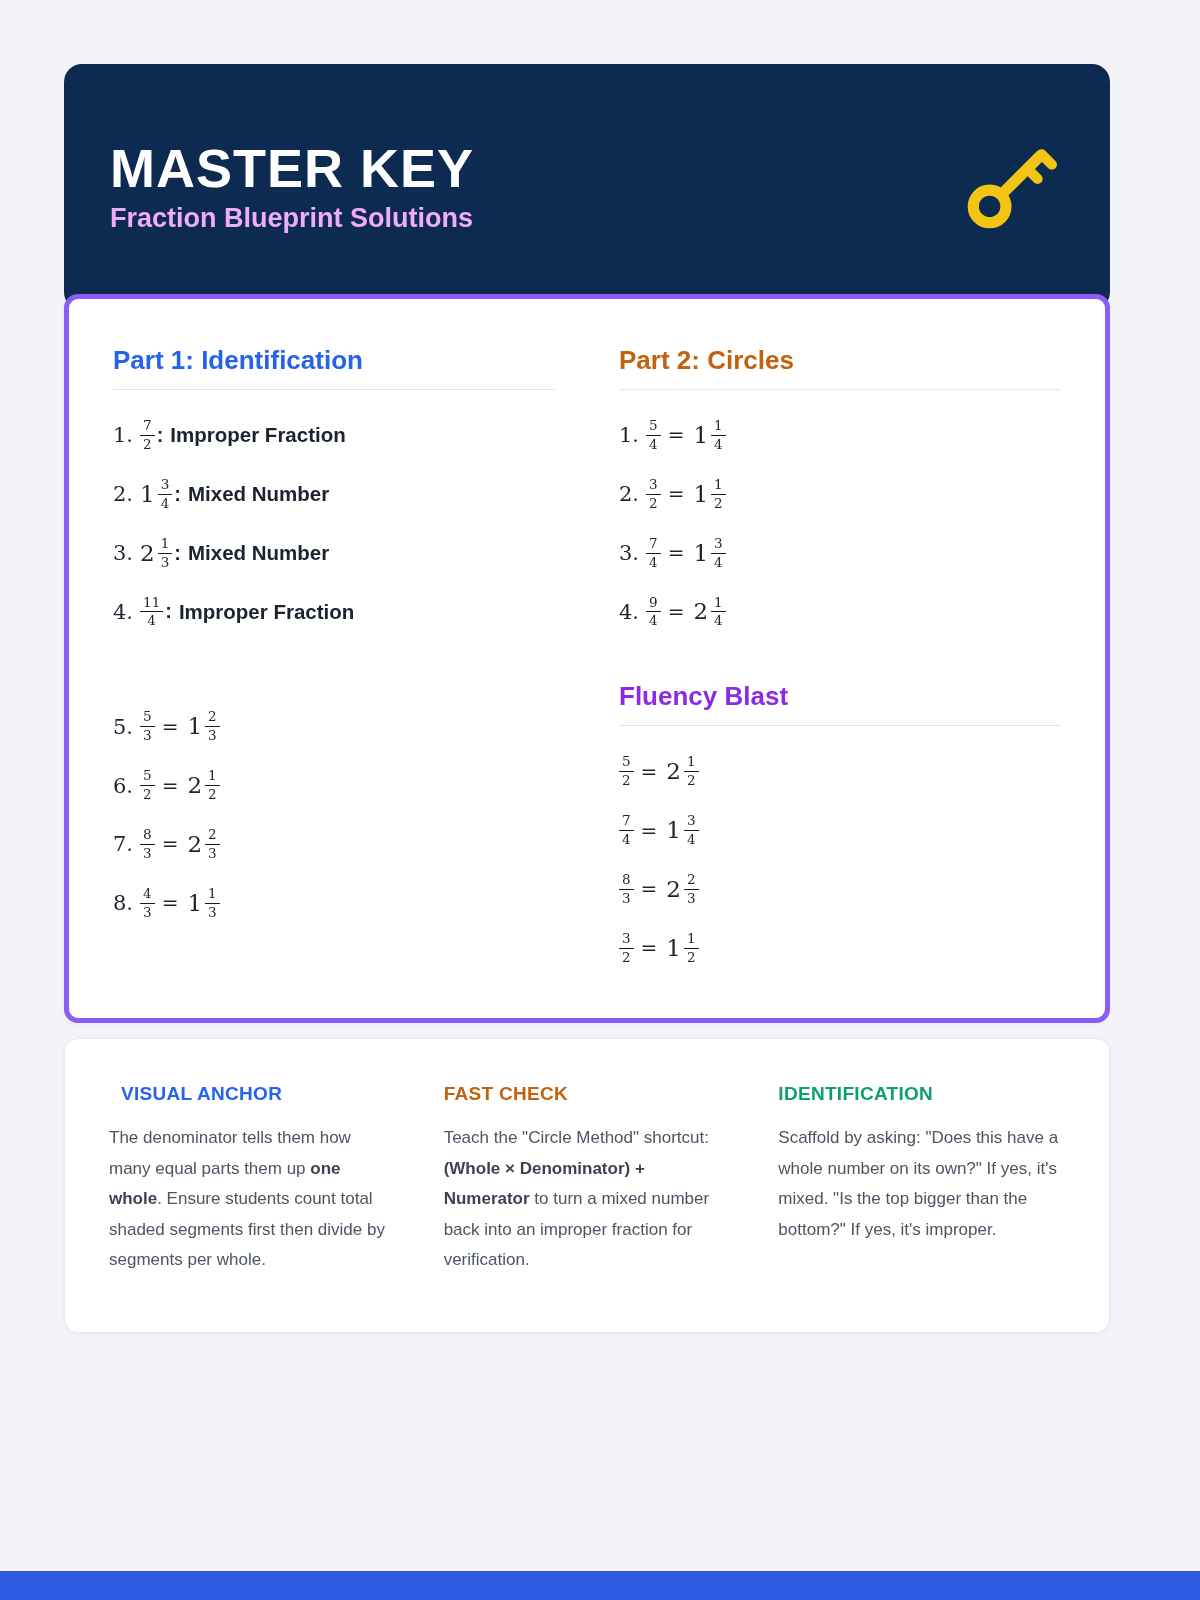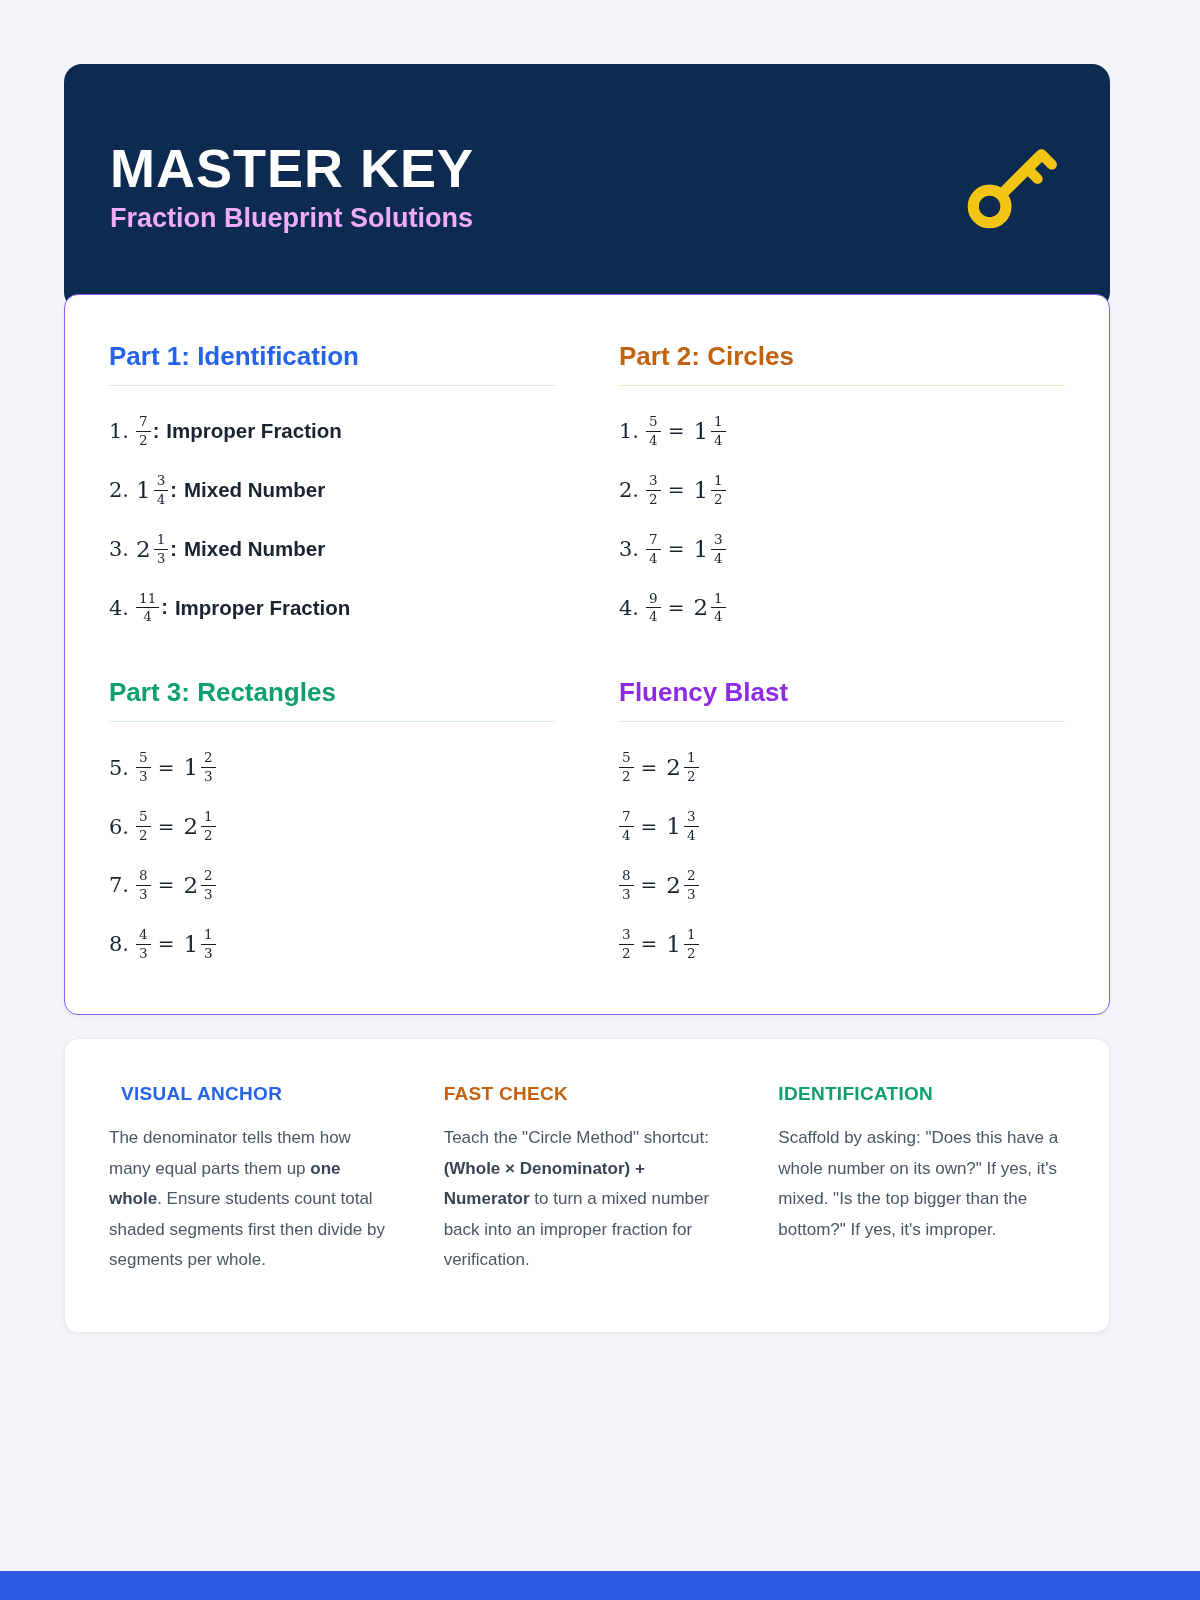--- a/index.html
+++ b/index.html
@@ -29,21 +29,21 @@
   .header-subtitle {
     font-size: 27px; font-weight: 700;
     color: #f0abfc;
   }
 
   
   .answers-card {
     position: absolute; left: 64px; top: 294px;
     width: 1046px;
     background: #ffffff;
-    border: 1px solid #8b5cf6;
+    border: 5px solid #8b5cf6;
     border-radius: 14px;
     box-shadow: 0 1px 4px rgba(16,42,76,0.05);
     padding: 46px 44px 52px 44px;
   }
   .answers-grid {
     display: grid;
     grid-template-columns: 1fr 1fr;
     column-gap: 64px;
     row-gap: 52px;
   }
@@ -265,21 +265,20 @@
                 <span class="whole">2</span>
                 <span class="frac">
                   <span class="num">1</span>
                   <span class="den">4</span>
                 </span>
               </span>
             </div>
           </div>
         </div>
         <div class="answer-section">
-          <h2 class="section-title" style="color: rgb(15, 158, 110); border-bottom-color: rgb(213, 236, 223);">Part 3: Rectangles</h2>
           <div class="answer-list">
             <div class="answer-item">
               <span class="item-n">5.</span>
               <span class="mixed">
                 <span class="frac">
                   <span class="num">5</span>
                   <span class="den">3</span>
                 </span>
               </span>
               <span class="item-eq">=</span>

